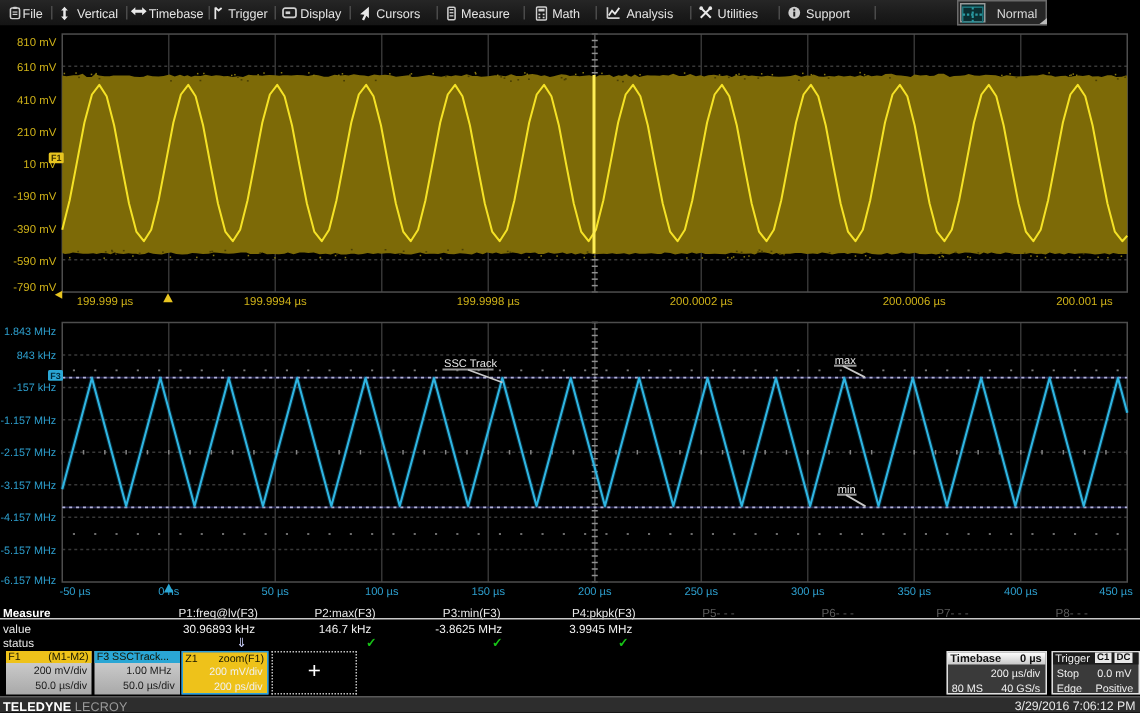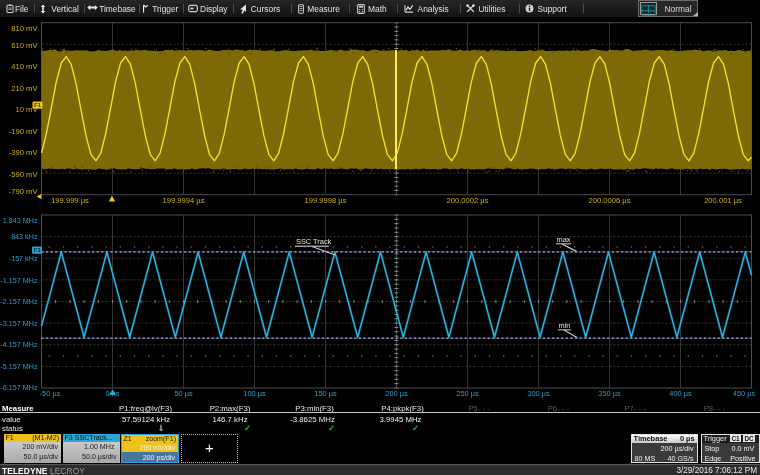--- a/index.html
+++ b/index.html
@@ -582,21 +582,21 @@
     <div style="position:absolute;left:145.5px;top:1.5px;transform:translateX(-50%);font-size:7.8px;color:#e8e8e8;white-space:nowrap">P1:freq@lv(F3)</div>
     <div style="position:absolute;left:230px;top:1.5px;transform:translateX(-50%);font-size:7.8px;color:#e8e8e8;white-space:nowrap">P2:max(F3)</div>
     <div style="position:absolute;left:314.5px;top:1.5px;transform:translateX(-50%);font-size:7.8px;color:#e8e8e8;white-space:nowrap">P3:min(F3)</div>
     <div style="position:absolute;left:402.5px;top:1.5px;transform:translateX(-50%);font-size:7.8px;color:#e8e8e8;white-space:nowrap">P4:pkpk(F3)</div>
     <div style="position:absolute;left:479px;top:1.5px;transform:translateX(-50%);font-size:7.8px;color:#5a5a5a;white-space:nowrap">P5- - -</div>
     <div style="position:absolute;left:558.5px;top:1.5px;transform:translateX(-50%);font-size:7.8px;color:#5a5a5a;white-space:nowrap">P6- - -</div>
     <div style="position:absolute;left:635px;top:1.5px;transform:translateX(-50%);font-size:7.8px;color:#5a5a5a;white-space:nowrap">P7- - -</div>
     <div style="position:absolute;left:714.5px;top:1.5px;transform:translateX(-50%);font-size:7.8px;color:#5a5a5a;white-space:nowrap">P8- - -</div>
     <div style="position:absolute;left:0;top:9.5px;width:760px;height:1px;background:#c8c8c8"></div>
     <div style="position:absolute;left:2px;top:12.5px;font-size:7.8px;color:#e8e8e8">value</div>
-    <div style="position:absolute;left:146px;top:12.5px;transform:translateX(-50%);font-size:7.8px;color:#f2f2f2;white-space:nowrap">57.59124 kHz</div>
+    <div style="position:absolute;left:146px;top:12.5px;transform:translateX(-50%);font-size:7.8px;color:#f2f2f2;white-space:nowrap">30.96893 kHz</div>
     <div style="position:absolute;left:230px;top:12.5px;transform:translateX(-50%);font-size:7.8px;color:#f2f2f2;white-space:nowrap">146.7 kHz</div>
     <div style="position:absolute;left:312.5px;top:12.5px;transform:translateX(-50%);font-size:7.8px;color:#f2f2f2;white-space:nowrap">-3.8625 MHz</div>
     <div style="position:absolute;left:400.5px;top:12.5px;transform:translateX(-50%);font-size:7.8px;color:#f2f2f2;white-space:nowrap">3.9945 MHz</div>
     <div style="position:absolute;left:2px;top:21.5px;font-size:7.8px;color:#e8e8e8">status</div>
     <div style="position:absolute;left:161px;top:20.5px;transform:translateX(-50%);font-size:8.5px;color:#cdd2ff">⇓</div>
     <div style="position:absolute;left:247.5px;top:20.5px;transform:translateX(-50%);font-size:8.5px;font-weight:bold;color:#16c216">✓</div>
     <div style="position:absolute;left:331.5px;top:20.5px;transform:translateX(-50%);font-size:8.5px;font-weight:bold;color:#16c216">✓</div>
     <div style="position:absolute;left:415.5px;top:20.5px;transform:translateX(-50%);font-size:8.5px;font-weight:bold;color:#16c216">✓</div>
   </div>
 <div style="position:absolute;left:3.5px;top:433.5px;width:57.5px;height:29.5px;box-sizing:border-box;background:linear-gradient(#d6d6d6,#a9a9a9)">
@@ -607,21 +607,21 @@
     <div style="position:absolute;right:3px;top:9.5px;font-size:7.1px;color:#1a1a1a;text-align:right;line-height:9.6px;white-space:nowrap">200 mV/div<br>50.0 µs/div</div>
   </div>
 <div style="position:absolute;left:62.5px;top:433.5px;width:57px;height:29.5px;box-sizing:border-box;background:linear-gradient(#d6d6d6,#a9a9a9)">
     <div style="position:absolute;left:0;top:0;width:100%;height:8.8px;background:#2aa6d4;color:#141400;font-size:7.1px;line-height:8.8px;">
       <span style="position:absolute;left:2px">F3 SSCTrack...</span>
       <span style="position:absolute;right:2px"></span>
     </div>
     <div style="position:absolute;right:3px;top:9.5px;font-size:7.1px;color:#1a1a1a;text-align:center;line-height:9.6px;white-space:nowrap">1.00 MHz<br>50.0 µs/div</div>
   </div>
 <div style="position:absolute;left:120.5px;top:433.5px;width:58.5px;height:29.5px;border:1px solid #2da0dd;box-sizing:border-box;background:#48759e">
-    <div style="position:absolute;left:0;top:0;width:100%;height:17px;background:#eec21a;color:#141400;font-size:7.1px;line-height:8.8px;">
+    <div style="position:absolute;left:0;top:0;width:100%;height:27px;background:#eec21a;color:#141400;font-size:7.1px;line-height:8.8px;">
       <span style="position:absolute;left:2px">Z1</span>
       <span style="position:absolute;right:2px">zoom(F1)</span>
     </div>
     <div style="position:absolute;right:3px;top:9.5px;font-size:7.1px;color:#f0f0f0;text-align:right;line-height:9.6px;white-space:nowrap">200 mV/div<br>200 ps/div</div>
   </div>
 <div style="position:absolute;left:181px;top:433.5px;width:57px;height:29.5px;border:1px dotted #c0c0c0;box-sizing:border-box;background:#000">
     <div style="position:absolute;left:50%;top:50%;transform:translate(-50%,-54%);font-size:15px;color:#fff">+</div>
   </div>
 <div style="position:absolute;left:630.5px;top:433.5px;width:67px;height:29.5px;border:1px solid #e0e0e0;box-sizing:border-box;background:#3a3a3a">
     <div style="position:absolute;left:0;top:0;width:100%;height:8.8px;background:linear-gradient(#ffffff,#c8c8c8);color:#111;font-size:7.4px;line-height:8.8px">

